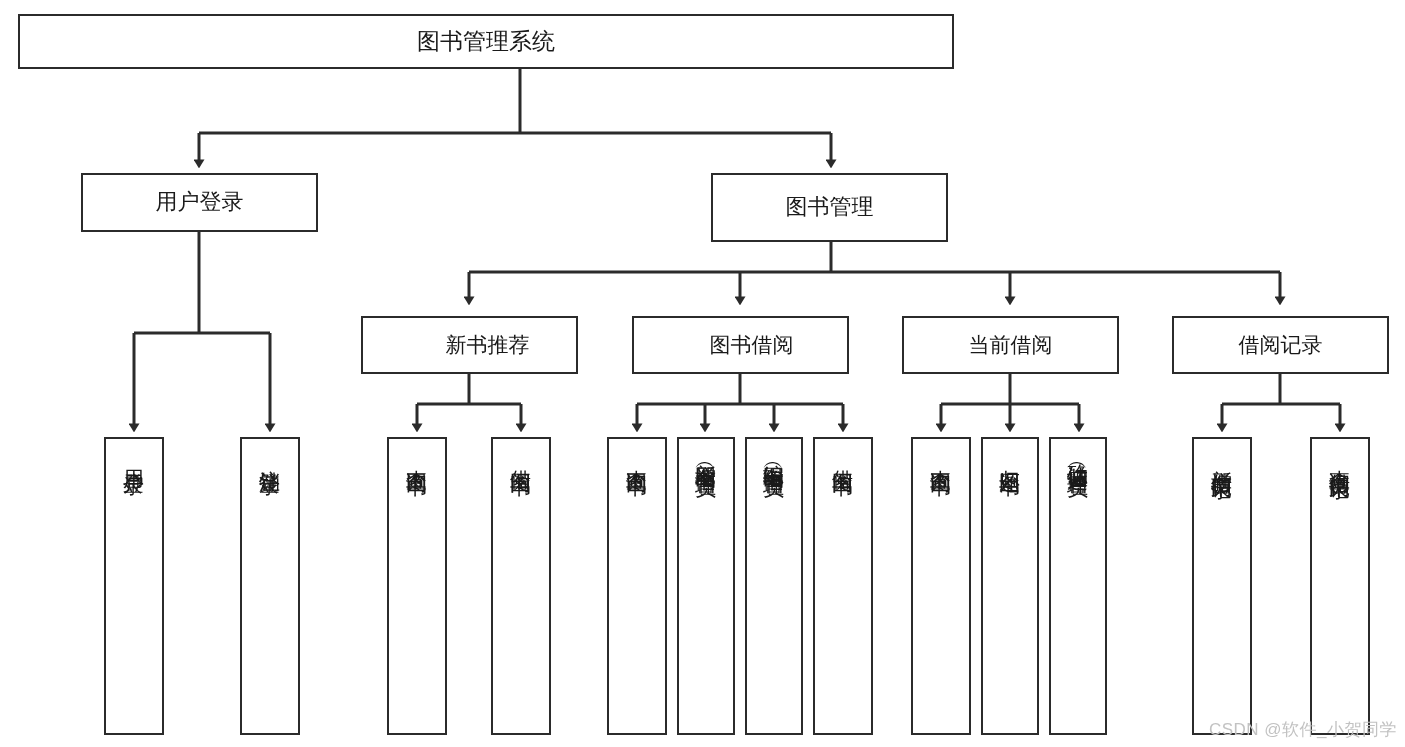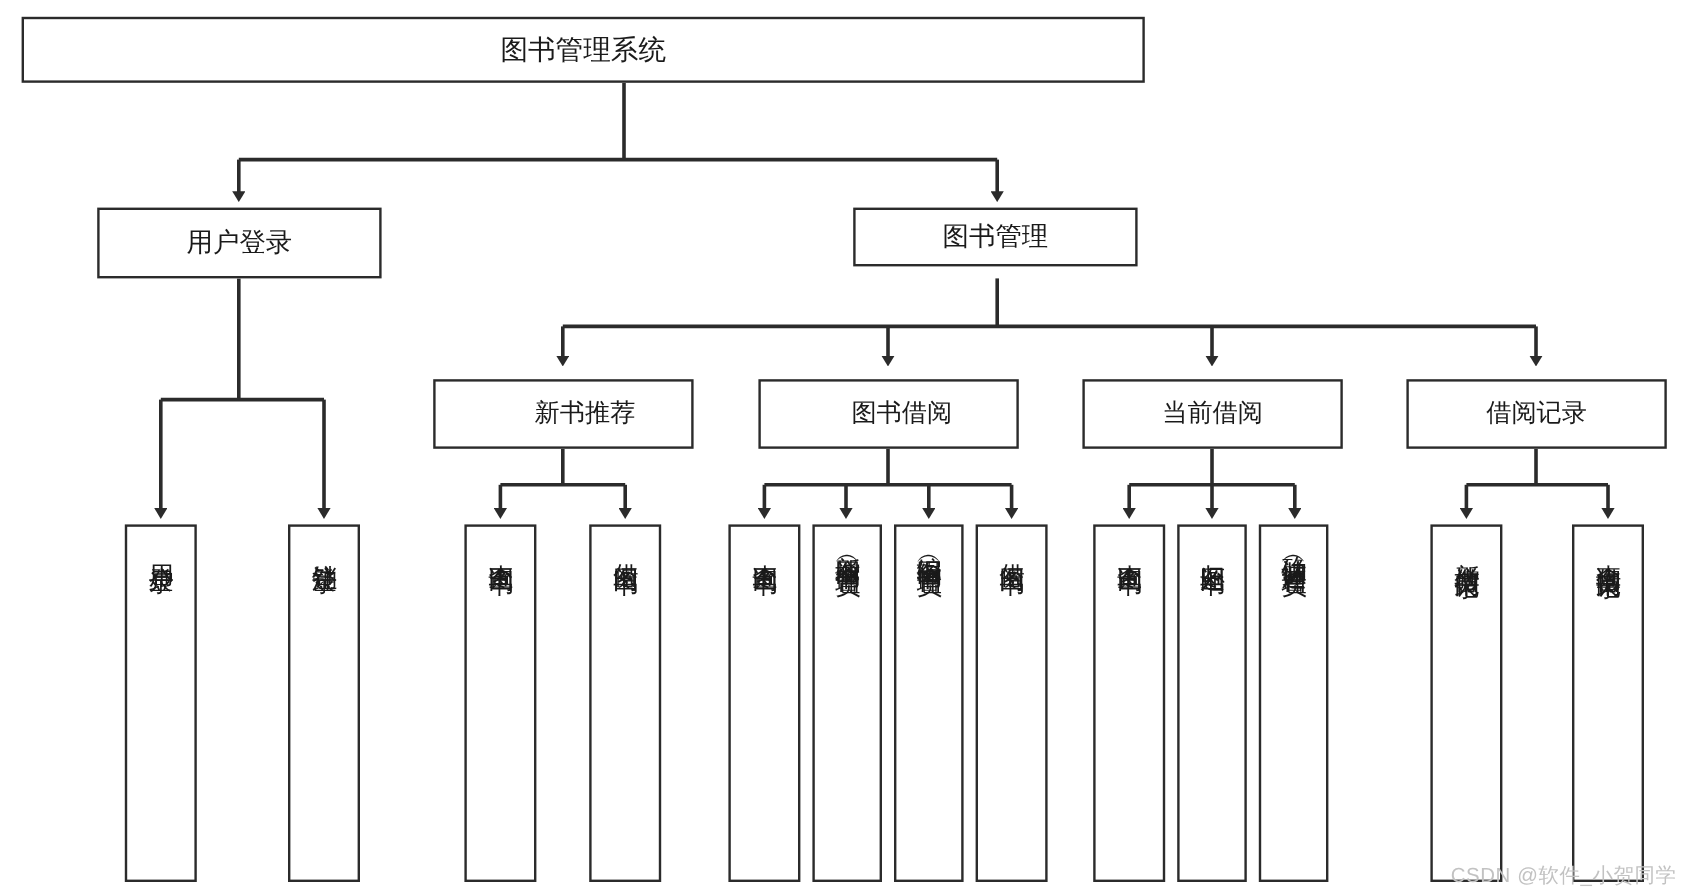--- a/index.html
+++ b/index.html
@@ -124,21 +124,21 @@
     </g>
   </svg>
 
   <div class="node root" style="left:18px; top:14px; width:936px; height:55px;">
     <span class="node-label">图书管理系统</span>
   </div>
 
   <div class="node level2" style="left:81px; top:173px; width:237px; height:59px;">
     <span class="node-label">用户登录</span>
   </div>
-  <div class="node level2" style="left:711px; top:173px; width:237px; height:49px;justify-content:center;">
+  <div class="node level2" style="left:711px; top:173px; width:237px; height:69px;justify-content:center;">
     <span class="node-label">图书管理</span>
   </div>
 
   <div class="node level3" style="left:361px; top:316px; width:217px; height:58px;padding-left:36px;">
     <span class="node-label">新书推荐</span>
   </div>
   <div class="node level3" style="left:632px; top:316px; width:217px; height:58px;padding-left:22px;">
     <span class="node-label">图书借阅</span>
   </div>
   <div class="node level3" style="left:902px; top:316px; width:217px; height:58px;">

